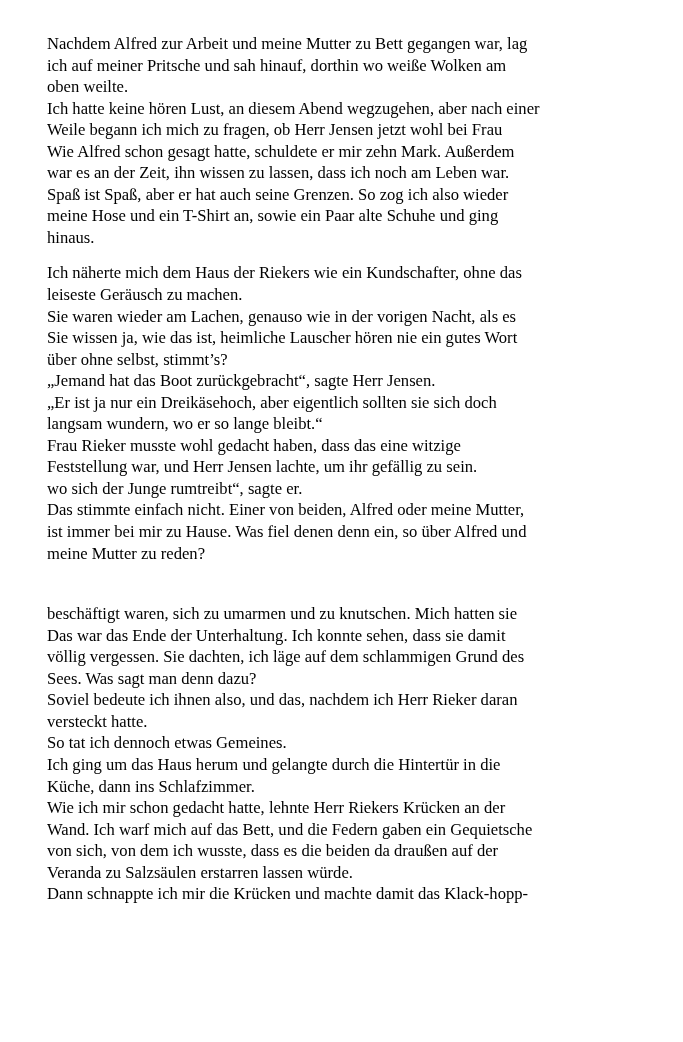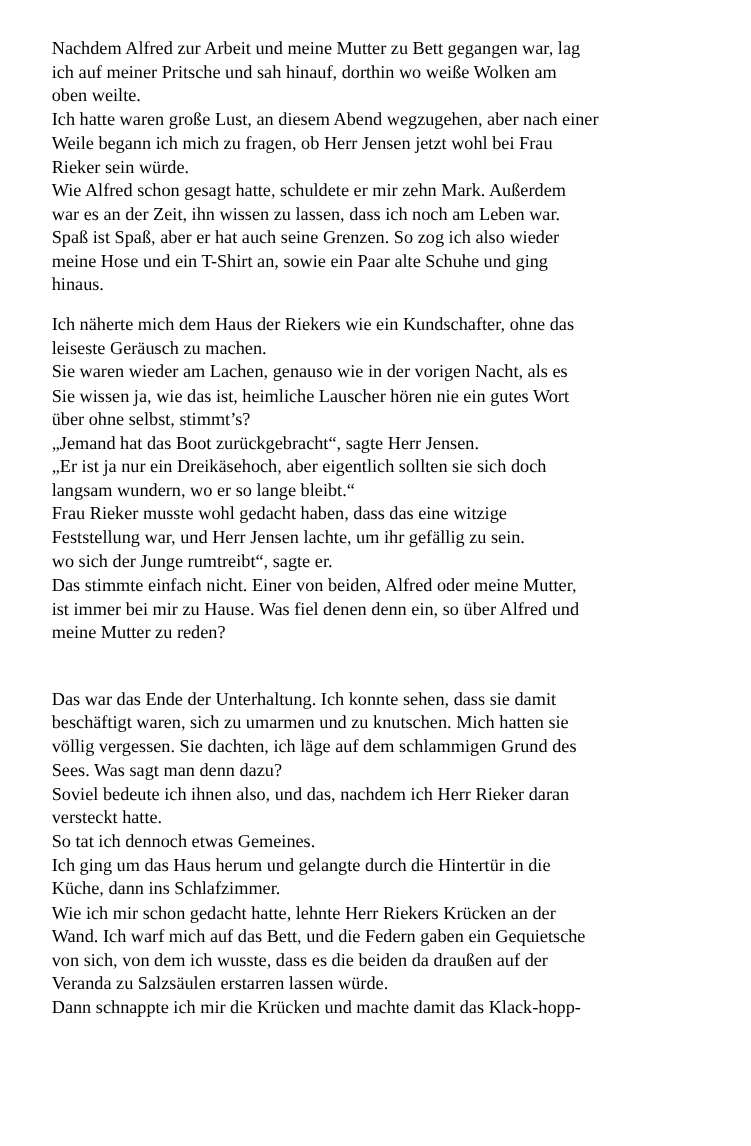--- a/index.html
+++ b/index.html
@@ -36,23 +36,22 @@
 <body>
 
 <div class="page">
   <div class="doc-body" id="document-body" style="color: #000000;">
       <div>
         <div class="line">Nachdem Alfred zur Arbeit und meine Mutter zu Bett gegangen war, lag</div>
         <div class="line">ich auf meiner Pritsche und sah hinauf, dorthin wo weiße Wolken am</div>
         <div class="line">oben weilte.</div>
       </div>
       <div>
-        <div class="line">Ich hatte waren große Lust, an diesem Abend wegzugehen, aber nach einer</div>
+        <div class="line">Ich hatte keine hören Lust, an diesem Abend wegzugehen, aber nach einer</div>
         <div class="line">Weile begann ich mich zu fragen, ob Herr Jensen jetzt wohl bei Frau</div>
-        <div class="line">Rieker sein würde.</div>
       </div>
       <div>
         <div class="line">Wie Alfred schon gesagt hatte, schuldete er mir zehn Mark. Außerdem</div>
         <div class="line">war es an der Zeit, ihn wissen zu lassen, dass ich noch am Leben war.</div>
         <div class="line">Spaß ist Spaß, aber er hat auch seine Grenzen. So zog ich also wieder</div>
         <div class="line">meine Hose und ein T-Shirt an, sowie ein Paar alte Schuhe und ging</div>
         <div class="line">hinaus.</div>
       </div>
       <div class="spacer" style="height: 14px;"></div>
       <div>
@@ -80,22 +79,22 @@
       <div>
         <div class="line">wo sich der Junge rumtreibt“, sagte er.</div>
       </div>
       <div>
         <div class="line">Das stimmte einfach nicht. Einer von beiden, Alfred oder meine Mutter,</div>
         <div class="line">ist immer bei mir zu Hause. Was fiel denen denn ein, so über Alfred und</div>
         <div class="line">meine Mutter zu reden?</div>
       </div>
       <div class="spacer" style="height: 39px;"></div>
       <div>
+        <div class="line">beschäftigt waren, sich zu umarmen und zu knutschen. Mich hatten sie</div>
         <div class="line">Das war das Ende der Unterhaltung. Ich konnte sehen, dass sie damit</div>
-        <div class="line">beschäftigt waren, sich zu umarmen und zu knutschen. Mich hatten sie</div>
         <div class="line">völlig vergessen. Sie dachten, ich läge auf dem schlammigen Grund des</div>
         <div class="line">Sees. Was sagt man denn dazu?</div>
       </div>
       <div>
         <div class="line">Soviel bedeute ich ihnen also, und das, nachdem ich Herr Rieker daran</div>
         <div class="line">versteckt hatte.</div>
       </div>
       <div>
         <div class="line">So tat ich dennoch etwas Gemeines.</div>
       </div>

